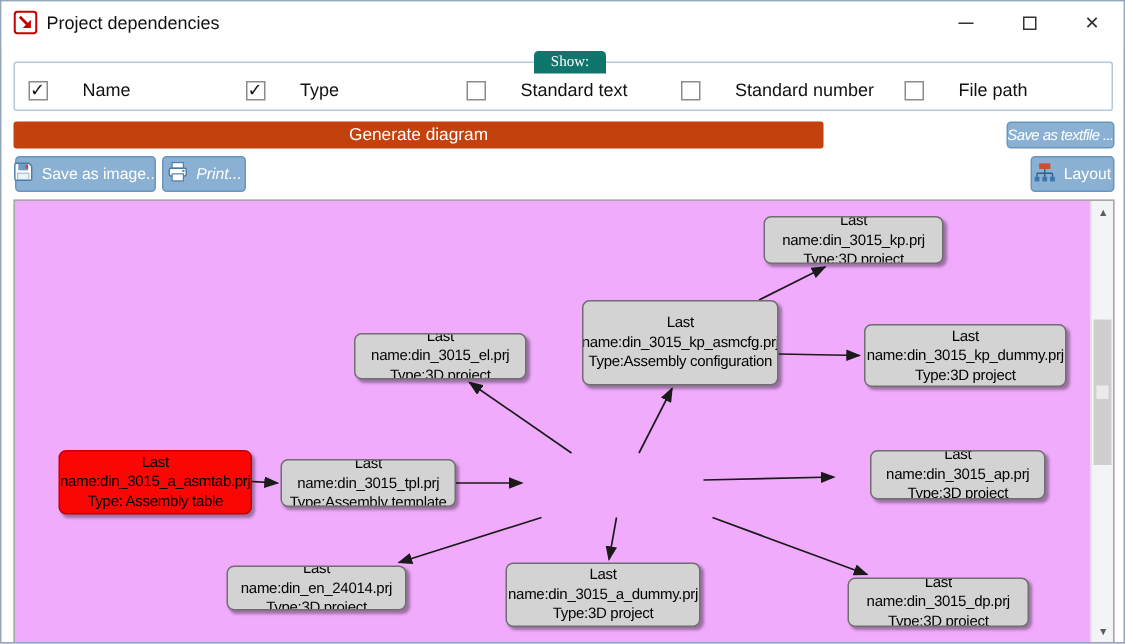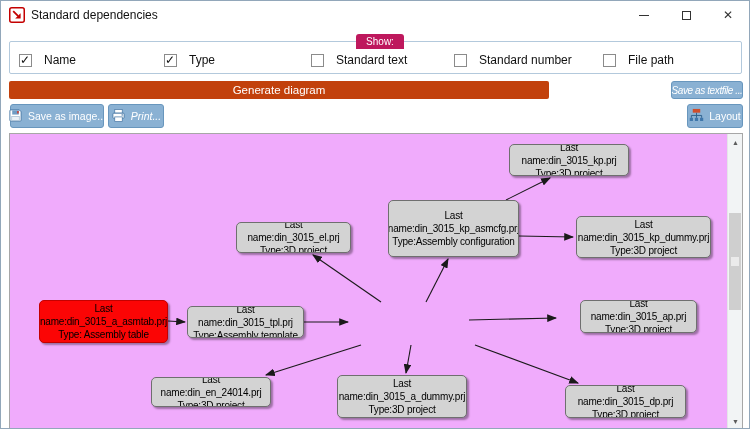--- a/index.html
+++ b/index.html
@@ -17,23 +17,23 @@
   .titletext{position:absolute;left:30px;top:7px;font-size:12px;color:#111;}
   .winbtns{position:absolute;right:0;top:0;display:flex;}
   .winbtn{width:42px;height:28px;display:flex;align-items:center;justify-content:center;color:#333;}
   .glyph-min{width:10px;height:1px;background:#333;}
   .glyph-max{width:9px;height:9px;border:1px solid #333;box-sizing:border-box;}
   .glyph-close{font-size:12px;line-height:12px;color:#333;}
 
   
   .show-box{position:absolute;left:8px;top:40px;width:733px;height:33px;
     border:1px solid #b3c9dc;border-radius:2px;box-sizing:border-box;background:#fff;}
-  .show-tab{position:absolute;left:355px;top:33px;width:48px;height:15px;background:#be185d;
-    border-radius:3px 3px 0 0;color:#fff;font-size:10px;display:flex;align-items:center;justify-content:center;}
-  .cb{position:absolute;top:52px;display:flex;align-items:center;gap:12px;font-size:12px;color:#111;height:14px;cursor:default;}
+  .show-tab{position:absolute;left:355px;top:33px;width:48px;height:15px;background:#0f766e;
+    border-radius:3px 3px 0 0;color:#fff;font-size:10px;display:flex;align-items:center;justify-content:center;font-family:Liberation Serif, serif;}
+  .cb{position:absolute;top:52px;display:flex;align-items:center;gap:23px;font-size:12px;color:#111;height:14px;cursor:default;}
   .cbbox{width:13px;height:13px;background:#fff;border:1px solid #8b8b8b;position:relative;box-sizing:border-box;flex:0 0 13px;}
   .cbbox.checked::after{content:"\2713";position:absolute;left:0px;top:-2px;font-size:12px;color:#111;}
 
   
   .bar-generate{position:absolute;left:8px;top:80px;width:540px;height:18px;background:#c2410c;
     border-radius:2px;color:#fff;font-size:11.5px;display:flex;align-items:center;justify-content:center;}
   .btn-blue{position:absolute;background:#8ab1d3;border:1px solid #6896bd;border-radius:3px;color:#fff;
     display:flex;align-items:center;justify-content:center;gap:5px;box-sizing:border-box;white-space:nowrap;}
   .btn-textfile{left:670px;top:80px;width:72px;height:18px;font-size:10px;letter-spacing:-0.4px;font-style:italic;}
   .btn-image{left:9px;top:103px;width:94px;height:24px;font-size:10.5px;}
@@ -68,21 +68,21 @@
 <div class="window">
 
   <div class="titlebar">
     <span class="appicon">
       <svg width="16" height="16" viewBox="0 0 16 16">
         <rect x="0.75" y="0.75" width="14.5" height="14.5" rx="2" fill="#ffffff" stroke="#c40000" stroke-width="1.5"></rect>
         <path d="M4.2 4.2 L9.2 9.2" stroke="#c40000" stroke-width="1.8" fill="none"></path>
         <path d="M6.2 11.6 L11.6 11.6 L11.6 6.2 Z" fill="#c40000"></path>
       </svg>
     </span>
-    <span class="titletext">Standard dependencies</span>
+    <span class="titletext">Project dependencies</span>
     <div class="winbtns">
       <div class="winbtn">
           <span class="glyph-min"></span>
         </div>
       <div class="winbtn">
           <span class="glyph-max"></span>
         </div>
       <div class="winbtn">
           <span class="glyph-close">✕</span>
         </div>

